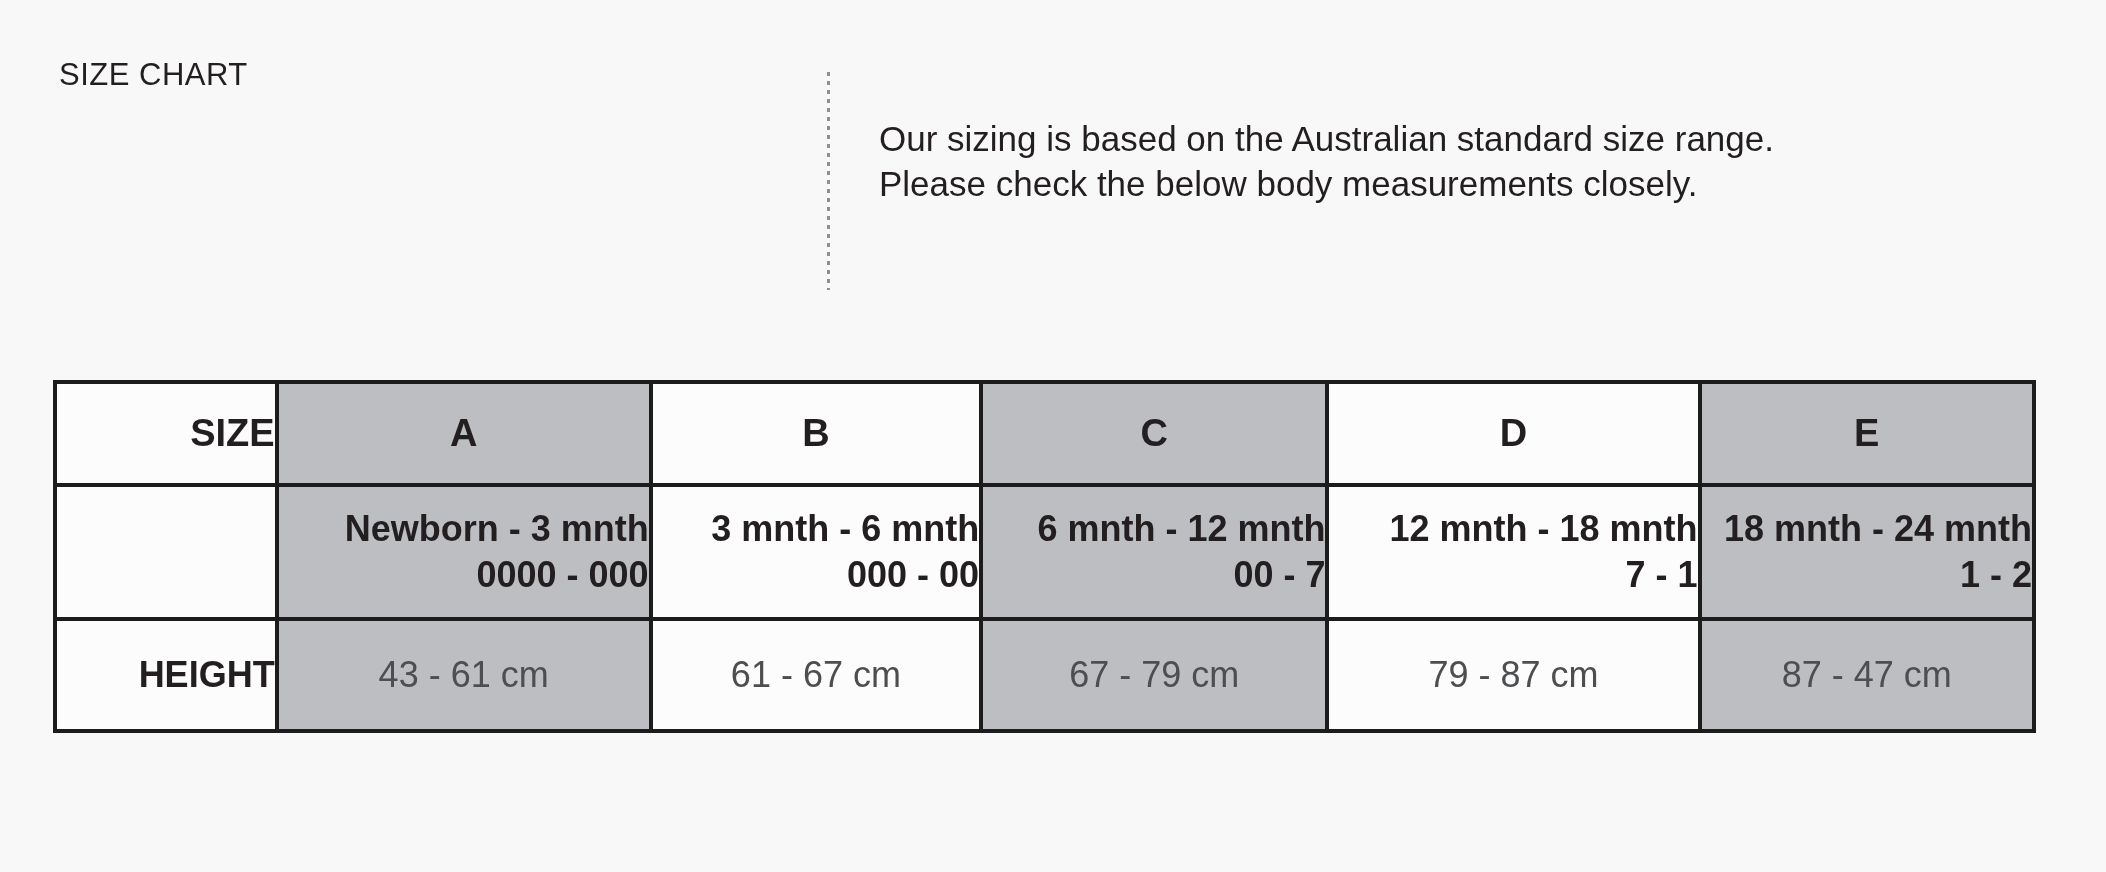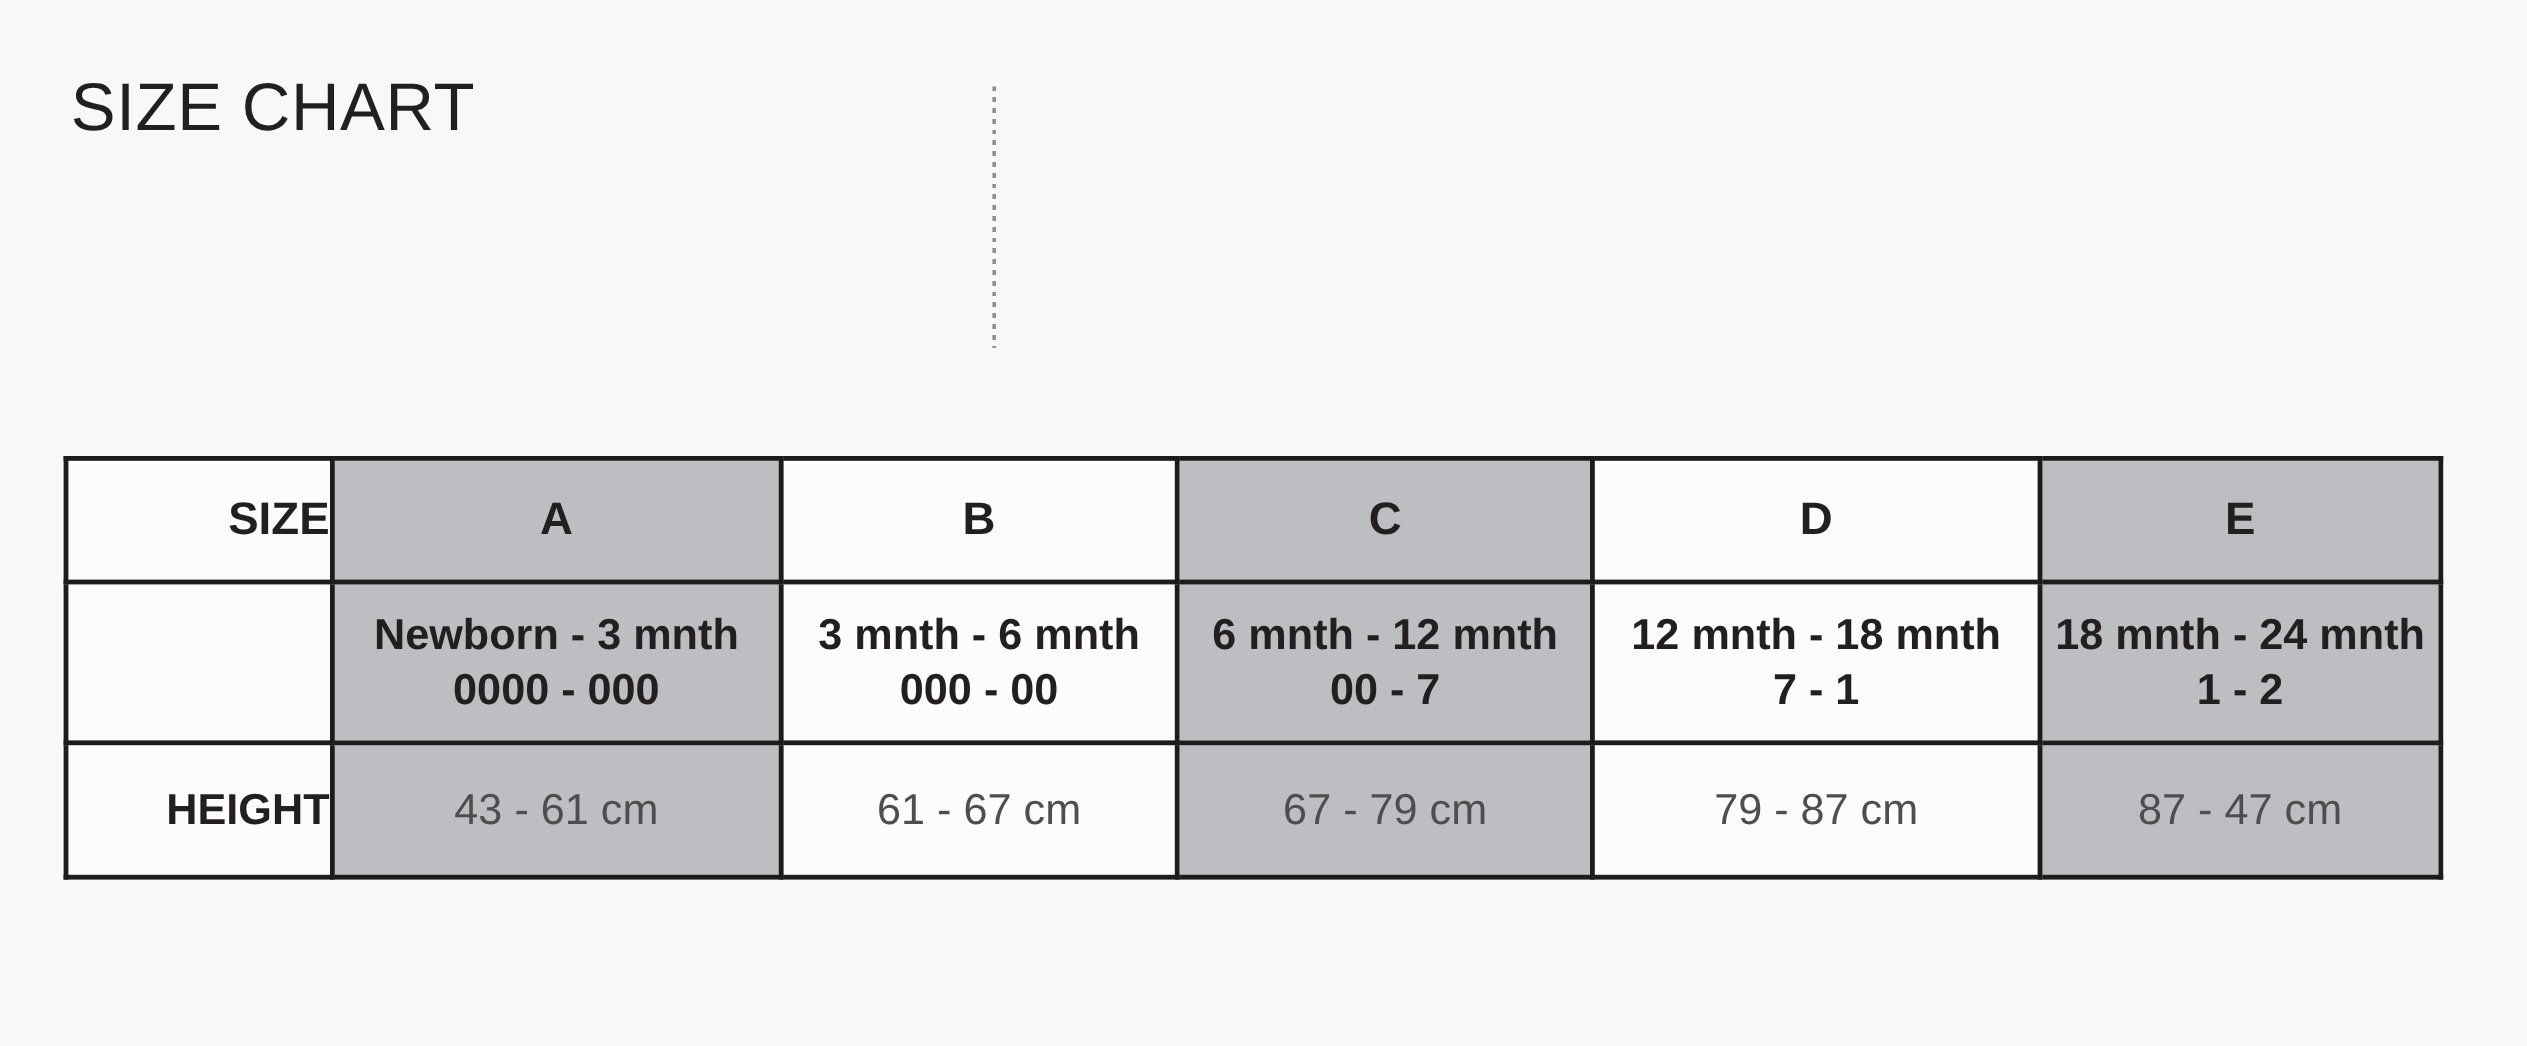--- a/index.html
+++ b/index.html
@@ -15,21 +15,21 @@
     background: #f8f8f8;
     overflow: hidden;
     color: #231f20;
   }
 
   
   .page-title {
     position: absolute;
     left: 59px;
     top: 58px;
-    font-size: 56px;
+    font-size: 31px;
     line-height: 1.1;
     font-weight: 400;
     letter-spacing: 0.5px;
     color: #231f20;
     white-space: nowrap;
     text-align: right;
   }
   .divider-dotted {
     position: absolute;
     left: 827px;
@@ -75,38 +75,42 @@
     padding: 0;
     overflow: hidden;
   }
   table.size-table td.cell-gray  { background: #bcbec1; }
   table.size-table td.cell-white { background: #fcfcfc; }
   table.size-table td.row-label {
     text-align: right;
     padding-left: 30px;
   }
   tr.row-header td { height: 23%; font-size: 38px; }
-  tr.row-age    td { height: 30%; line-height: 46px; }
+  tr.row-age    td { height: 30%; line-height: 46px; text-align: right; }
   tr.row-weight td { height: 22%; }
   tr.row-height td { height: 25%; }
   tr.row-height td.cell-value {
     font-weight: 400;
     color: #4d4e50;
     text-align: center;
   }
 </style>
 </head>
 <body>
 
 <div class="page">
 
   <div class="page-title">SIZE CHART</div>
 
   <div class="divider-dotted"></div>
 
+  <div class="intro-text">
+    <div>Our sizing is based on the Australian standard size range.</div>
+    <div>Please check the below body measurements closely.</div>
+  </div>
 
   <div class="size-table-wrap">
     <table class="size-table">
       <colgroup>
         <col style="width:11.2%">
         <col style="width:18.9%">
         <col style="width:16.7%">
         <col style="width:17.5%">
         <col style="width:18.8%">
         <col style="width:16.9%">

